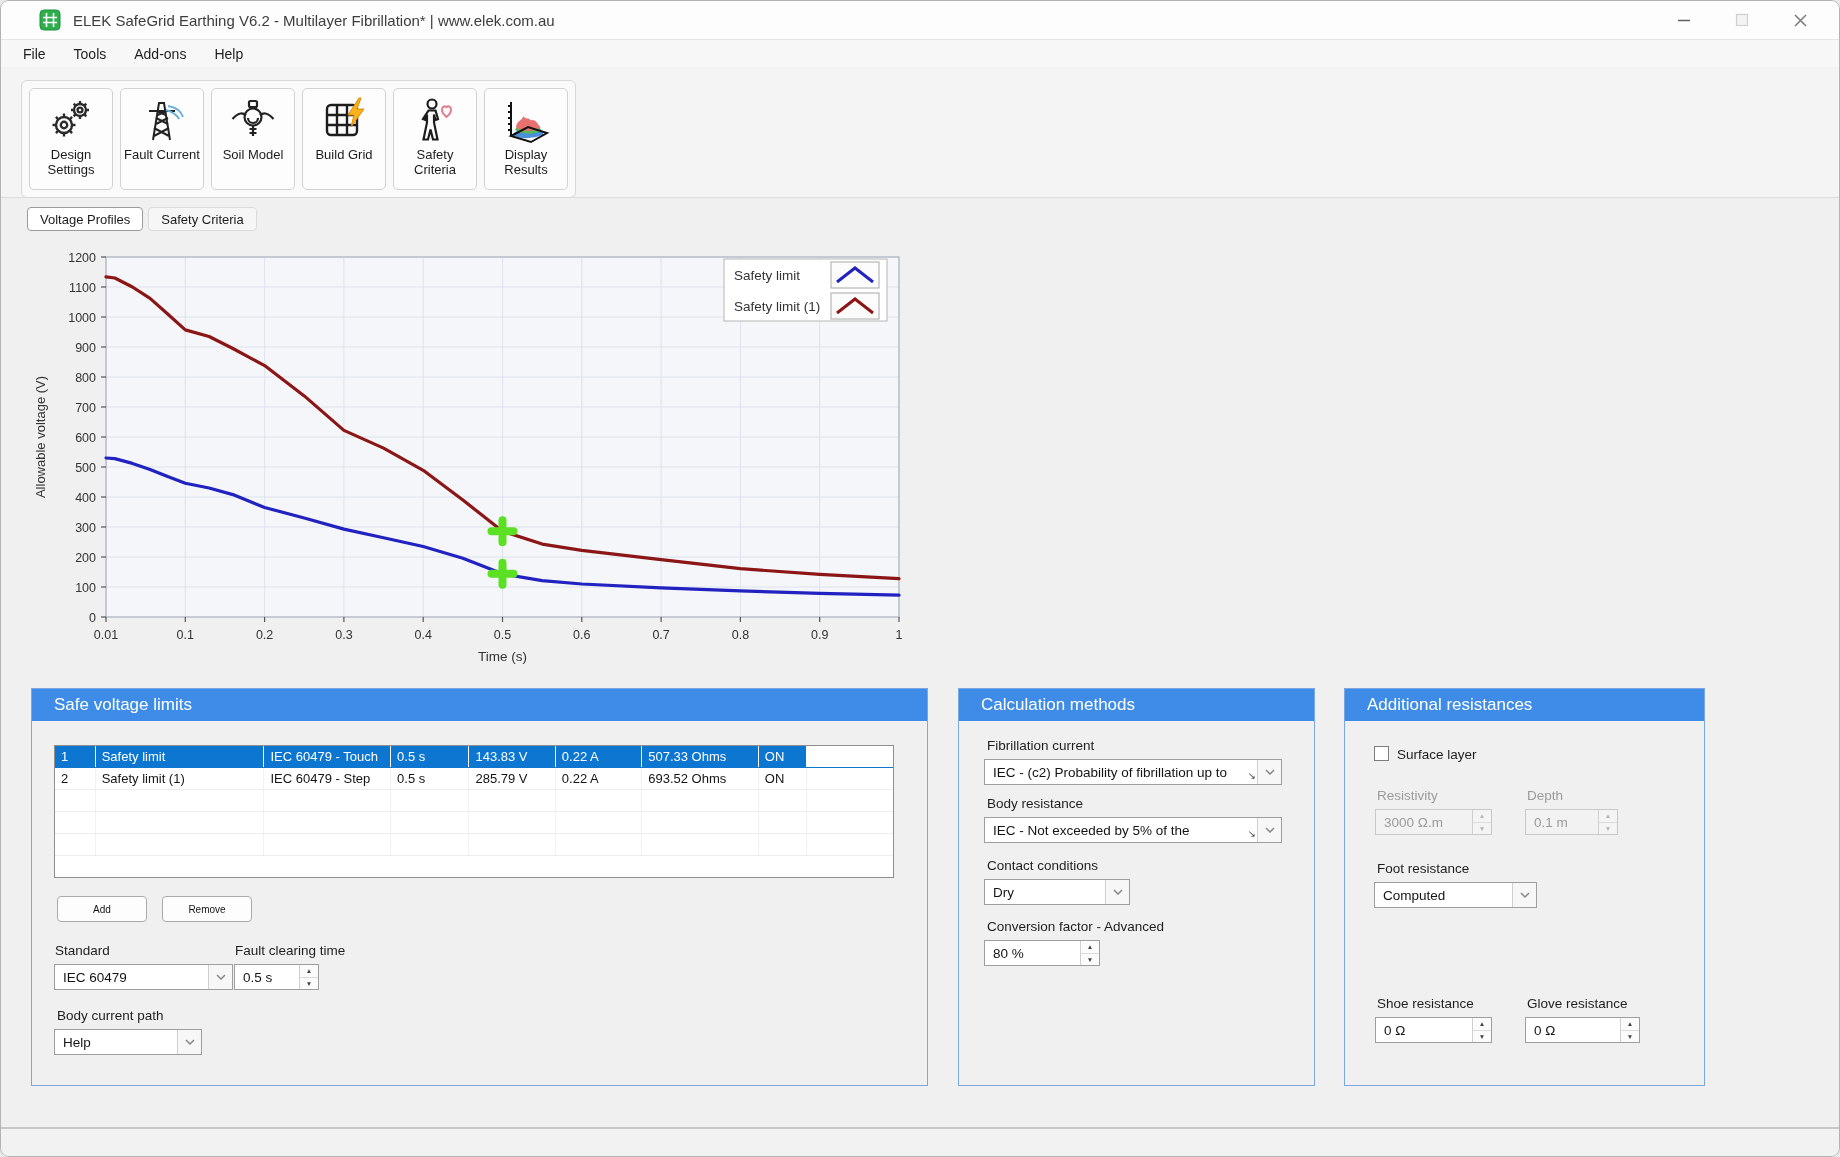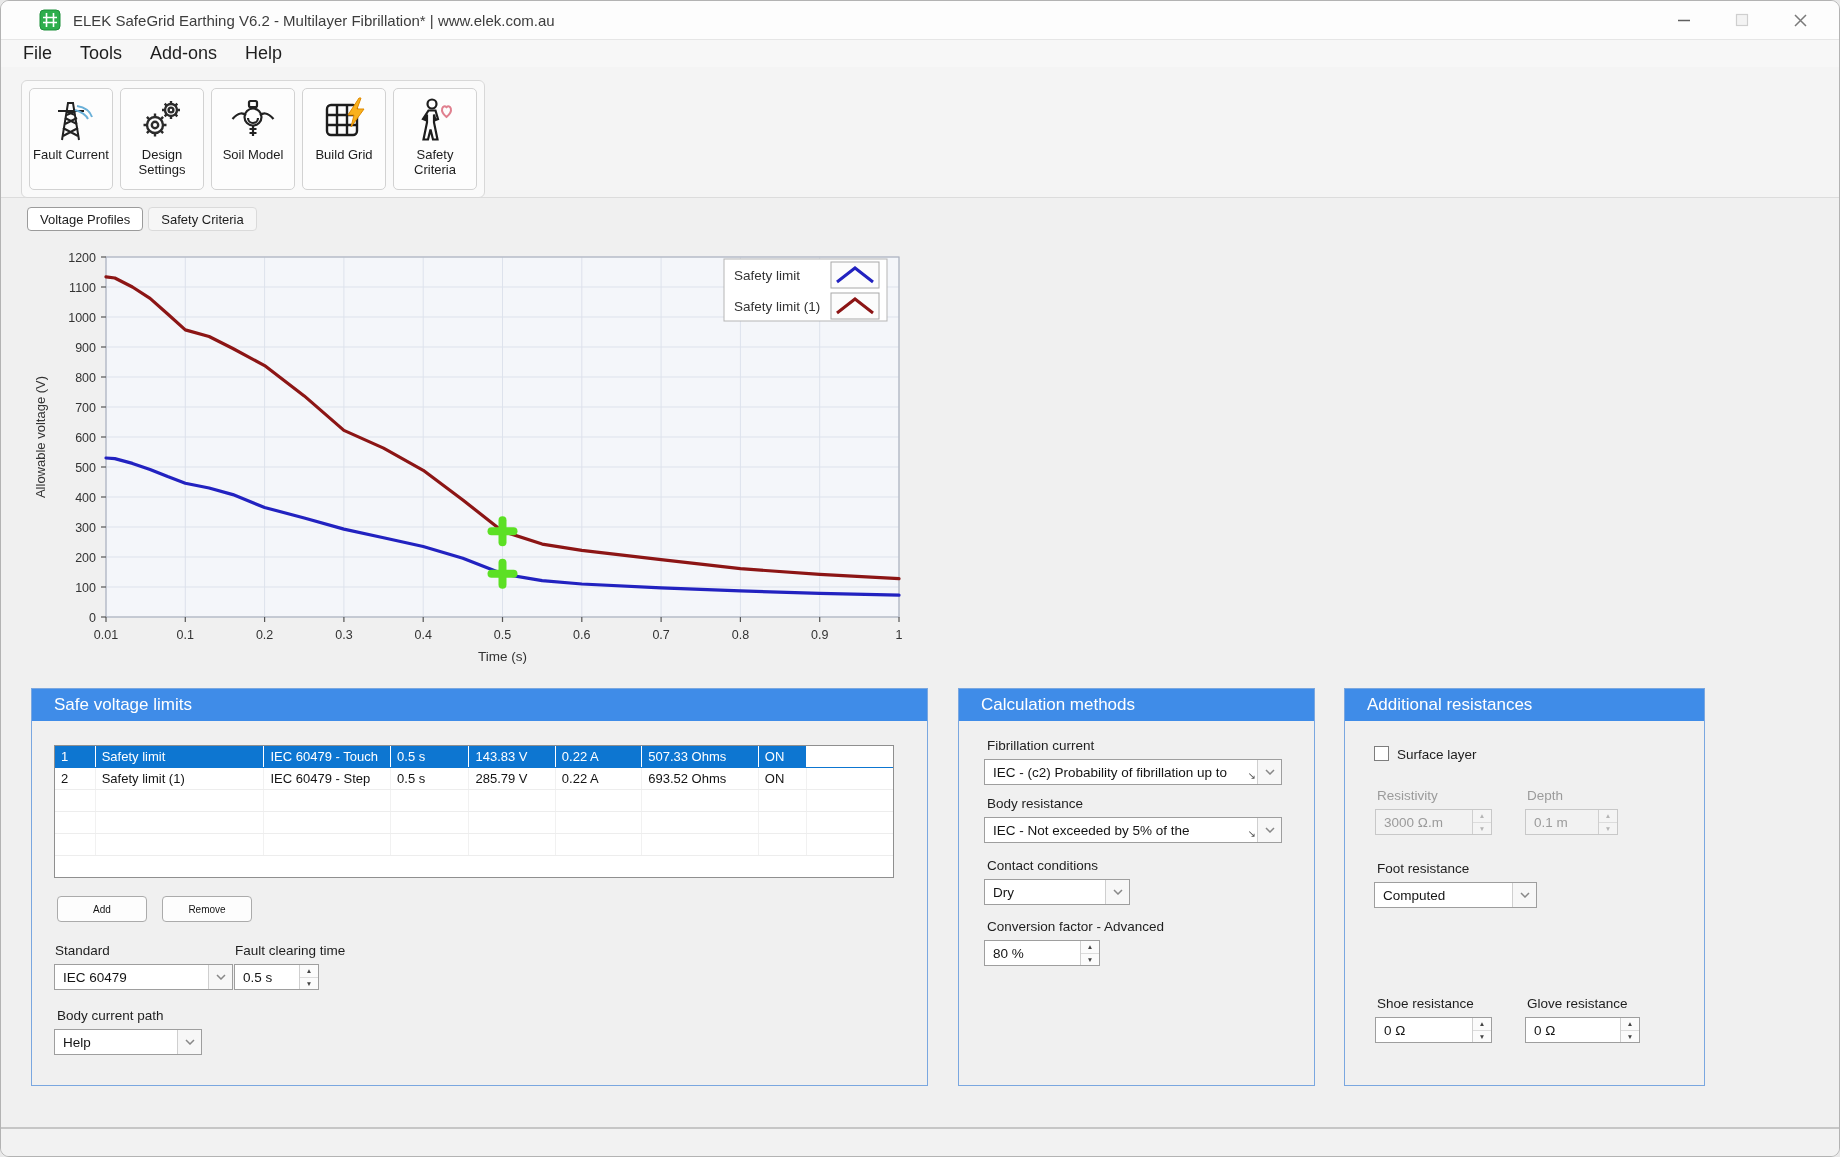--- a/index.html
+++ b/index.html
@@ -5,21 +5,21 @@
   html,body{margin:0;padding:0;background:#e9e9e9;font-family:"Liberation Sans",sans-serif;-webkit-font-smoothing:antialiased;}
   .window{position:relative;width:1840px;height:1157px;background:#f0f0f0;border:1px solid #b3b3b3;border-radius:9px;overflow:hidden;box-sizing:border-box;}
   
   .titlebar{position:absolute;left:0;top:0;right:0;height:38px;background:#fdfdfd;border-bottom:1px solid #e6e6e6;display:flex;align-items:center;}
   .app-icon{margin-left:38px;width:22px;height:22px;flex:0 0 auto;}
   .title-text{margin-left:12px;font-size:15px;color:#3d3d3d;}
   .win-controls{margin-left:auto;display:flex;align-items:center;height:100%;}
   .win-btn{width:58px;height:100%;display:flex;align-items:center;justify-content:center;}
   
   .menubar{position:absolute;left:0;top:39px;right:0;height:27px;background:#f7f7f7;display:flex;align-items:center;padding-left:8px;}
-  .menu-item{padding:0 14px;font-size:18px;color:#1e1e1e;}
+  .menu-item{padding:0 14px;font-size:14px;color:#1e1e1e;}
   
   .toolbar-strip{position:absolute;left:0;top:66px;right:0;height:130px;background:#f4f4f4;border-bottom:1px solid #dcdcdc;}
   .toolbar{position:absolute;left:20px;top:13px;display:inline-flex;gap:7px;padding:7px;background:#fafafa;border:1px solid #d8d8d8;border-radius:6px;}
   .tbtn{width:84px;height:102px;background:#fdfdfd;border:1px solid #d2d2d2;border-radius:5px;display:flex;flex-direction:column;align-items:center;padding-top:7px;box-sizing:border-box;}
   .tbtn svg{width:48px;height:48px;flex:0 0 auto;}
   .tbtn .tlabel{margin-top:3px;font-size:13px;line-height:1.18;color:#1c1c1c;text-align:center;}
   
   .tabs{position:absolute;left:26px;top:206px;display:flex;gap:5px;}
   .tab{height:24px;padding:0 12px;display:flex;align-items:center;font-size:13px;color:#1c1c1c;border-radius:4px;box-sizing:border-box;}
   .tab.active{background:#ffffff;border:1px solid #9b9b9b;}
@@ -92,47 +92,47 @@
     <span class="menu-item">File</span>
     <span class="menu-item">Tools</span>
     <span class="menu-item">Add-ons</span>
     <span class="menu-item">Help</span>
   </div>
 
   <div class="toolbar-strip">
     <div class="toolbar">
 
       <div class="tbtn">
-        <svg viewBox="0 0 48 48" fill="none">
-          <g stroke="#222" stroke-width="2">
-            <path d="M15 44 L21 7 h5 L32 44"></path>
-            <path d="M11 15 h26"></path>
-            <path d="M16 40 L31 32 M31 40 L16 32 M18 28 L30 22 M30 28 L18 22 M19.5 19 L28 15.5 M28 19 L19.5 15.5"></path>
-          </g>
-          <path d="M30 10 q12 2 15 11 M28 14 q10 3 13 9" stroke="#6ab0d8" stroke-width="2"></path>
-        </svg>
-        <span class="tlabel">Fault Current</span>
-      </div>
-
-      <div class="tbtn">
         <svg viewBox="0 0 48 48">
           <g stroke="#2b2b2b" stroke-width="2.4" fill="none">
             <circle cx="17" cy="29" r="8"></circle>
               <circle cx="17" cy="29" r="3.2"></circle>
             <path d="M25 29 h3.5 M22.7 34.7 l2.4 2.4 M17 37 v3.5 M11.3 34.7 l-2.4 2.4 M9 29 H5.5 M11.3 23.3 l-2.4 -2.4 M17 21 v-3.5 M22.7 23.3 l2.4 -2.4"></path>
             <circle cx="33" cy="14" r="6"></circle>
               <circle cx="33" cy="14" r="2.4"></circle>
             <path d="M39 14 h3 M37.2 18.2 l2.1 2.1 M33 20 v3 M28.8 18.2 l-2.1 2.1 M27 14 h-3 M28.8 9.8 l-2.1 -2.1 M33 8 V5 M37.2 9.8 l2.1 -2.1"></path>
           </g>
         </svg>
         <span class="tlabel">Design Settings</span>
       </div>
 
       <div class="tbtn">
         <svg viewBox="0 0 48 48" fill="none">
+          <g stroke="#222" stroke-width="2">
+            <path d="M15 44 L21 7 h5 L32 44"></path>
+            <path d="M11 15 h26"></path>
+            <path d="M16 40 L31 32 M31 40 L16 32 M18 28 L30 22 M30 28 L18 22 M19.5 19 L28 15.5 M28 19 L19.5 15.5"></path>
+          </g>
+          <path d="M30 10 q12 2 15 11 M28 14 q10 3 13 9" stroke="#6ab0d8" stroke-width="2"></path>
+        </svg>
+        <span class="tlabel">Fault Current</span>
+      </div>
+
+      <div class="tbtn">
+        <svg viewBox="0 0 48 48" fill="none">
           <g stroke="#222" stroke-width="2.2">
             <rect x="20" y="5" width="8" height="6" rx="1.5"></rect>
             <circle cx="24" cy="21" r="8.5"></circle>
             <path d="M3.5 23 C10 15.5 14.5 17 17 19.5"></path>
             <path d="M44.5 23 C38 15.5 33.5 17 31 19.5"></path>
             <path d="M24 30 v10 M20.5 33 h7 M20.5 37 h7"></path>
             <path d="M19 22 a5 5 0 0 0 10 0"></path>
           </g>
         </svg>
         <span class="tlabel">Soil Model</span>
@@ -153,20 +153,30 @@
         <svg viewBox="0 0 48 48" fill="none">
           <g stroke="#1d1d1d" stroke-width="2.2">
             <circle cx="21" cy="8" r="4.5"></circle>
             <path d="M17.5 14.5 h7 l2.5 8.5 -2.5 1 -1.5 -5.5 v8 l3.5 17 h-4.5 l-2.5 -10 -2.5 10 h-4.5 l3.5 -17 v-8 l-1.5 5.5 -2.5 -1 z"></path>
           </g>
           <path d="M35.5 21 C27.5 14.5 32 8 35.5 11.2 C39 8 43.5 14.5 35.5 21 Z" stroke="#e0808f" stroke-width="2"></path>
         </svg>
         <span class="tlabel">Safety Criteria</span>
       </div>
 
+      <div class="tbtn">
+        <svg viewBox="0 0 48 48">
+          <path d="M9 6 v34 M9 10 h-3 M9 16 h-3 M9 22 h-3 M9 28 h-3 M9 34 h-3" stroke="#111" stroke-width="2" fill="none"></path>
+          <path d="M12 37 Q25 27 41 36 L41 39 Q25 45 12 40 Z" fill="#4a90d9"></path>
+          <path d="M13 34 C16 26 23 28 26 24 C31 27 37 29 40 35 Q25 41 13 34 Z" fill="#58b85c"></path>
+          <path d="M14 31 C15 24 19 26 21.5 20 C23.5 24 27 21 29 24.5 C32 22.5 35 26 38.5 31.5 C30 36.5 20 36 14 31 Z" fill="#e8716f"></path>
+          <path d="M9 40 L26 31 L45 37 L29 46 Z" fill="none" stroke="#111" stroke-width="2"></path>
+        </svg>
+        <span class="tlabel">Display Results</span>
+      </div>
 
     </div>
   </div>
 
   <div class="tabs">
     <div class="tab active">Voltage Profiles</div>
     <div class="tab inactive">Safety Criteria</div>
   </div>
 
   <svg id="chart-svg" width="890" height="440">

